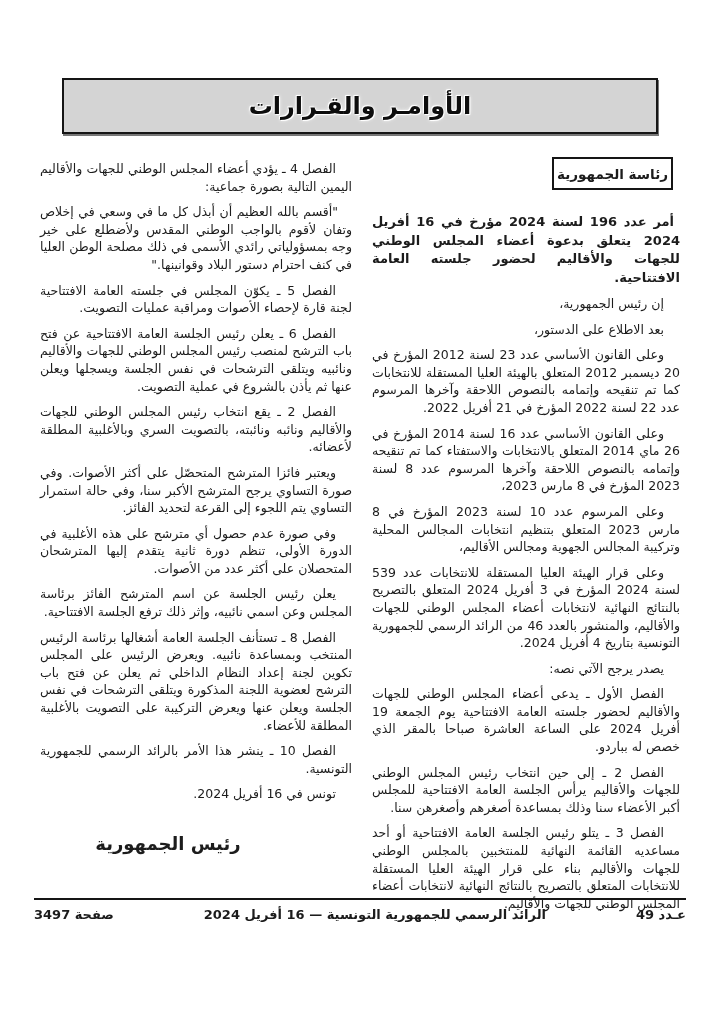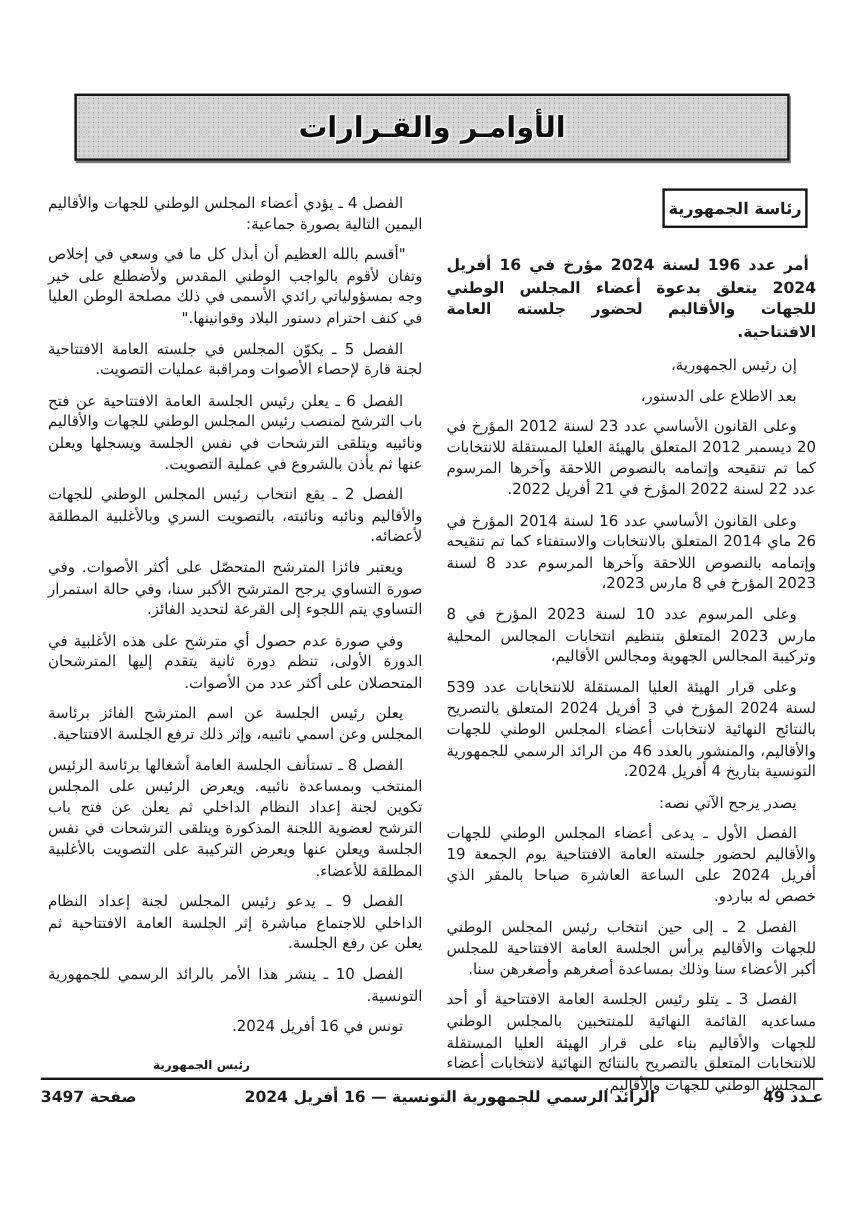--- a/index.html
+++ b/index.html
@@ -36,22 +36,22 @@
     position:absolute;font-size:12.5px;line-height:17.6px;
     text-align:justify;text-justify:inter-word;
   }
   .col-right{top:213px;left:372px;width:308px;}
   .col-left{top:160px;left:40px;width:312px;}
   .para{margin:0 0 8px 0;text-indent:16px;}
   .para.title{font-weight:bold;font-size:13px;line-height:18.5px;text-indent:6px;}
   .para.quote{text-indent:14px;}
   .para .article-label{font-weight:normal;margin-top:40px;}
   .signature{
-    width:62%;margin:14px auto 0 10%;
-    text-align:center;font-weight:bold;font-size:10px;line-height:21px;
+    width:62%;margin:30px auto 0 10%;
+    text-align:center;font-weight:bold;font-size:18px;line-height:21px;
   }
   
   .footer-rule{position:absolute;top:898px;left:34px;width:652px;height:2px;background:#151515;}
   .footer{
     position:absolute;top:907px;left:34px;width:652px;
     display:flex;justify-content:space-between;align-items:baseline;
     font-weight:bold;font-size:13px;
   }
   .footer .center{flex:1;text-align:center;}
   .footer .side{white-space:nowrap;}
@@ -87,21 +87,20 @@
     <div>
         <p class="para article"><strong class="article-label">الفصل 4 </strong>ـ يؤدي أعضاء المجلس الوطني للجهات والأقاليم اليمين التالية بصورة جماعية:</p>
         <p class="para quote">"أقسم بالله العظيم أن أبذل كل ما في وسعي في إخلاص وتفان لأقوم بالواجب الوطني المقدس ولأضطلع على خير وجه بمسؤولياتي رائدي الأسمى في ذلك مصلحة الوطن العليا في كنف احترام دستور البلاد وقوانينها."</p>
         <p class="para article"><strong class="article-label">الفصل 5 </strong>ـ يكوّن المجلس في جلسته العامة الافتتاحية لجنة قارة لإحصاء الأصوات ومراقبة عمليات التصويت.</p>
         <p class="para article"><strong class="article-label">الفصل 6 </strong>ـ يعلن رئيس الجلسة العامة الافتتاحية عن فتح باب الترشح لمنصب رئيس المجلس الوطني للجهات والأقاليم ونائبيه ويتلقى الترشحات في نفس الجلسة ويسجلها ويعلن عنها ثم يأذن بالشروع في عملية التصويت.</p>
         <p class="para article"><strong class="article-label">الفصل 2 </strong>ـ يقع انتخاب رئيس المجلس الوطني للجهات والأقاليم ونائبه ونائبته، بالتصويت السري وبالأغلبية المطلقة لأعضائه.</p>
         <p class="para plain">ويعتبر فائزا المترشح المتحصّل على أكثر الأصوات. وفي صورة التساوي يرجح المترشح الأكبر سنا، وفي حالة استمرار التساوي يتم اللجوء إلى القرعة لتحديد الفائز.</p>
         <p class="para plain">وفي صورة عدم حصول أي مترشح على هذه الأغلبية في الدورة الأولى، تنظم دورة ثانية يتقدم إليها المترشحان المتحصلان على أكثر عدد من الأصوات.</p>
         <p class="para plain">يعلن رئيس الجلسة عن اسم المترشح الفائز برئاسة المجلس وعن اسمي نائبيه، وإثر ذلك ترفع الجلسة الافتتاحية.</p>
         <p class="para article"><strong class="article-label">الفصل 8 </strong>ـ تستأنف الجلسة العامة أشغالها برئاسة الرئيس المنتخب وبمساعدة نائبيه. ويعرض الرئيس على المجلس تكوين لجنة إعداد النظام الداخلي ثم يعلن عن فتح باب الترشح لعضوية اللجنة المذكورة ويتلقى الترشحات في نفس الجلسة ويعلن عنها ويعرض التركيبة على التصويت بالأغلبية المطلقة للأعضاء.</p>
-        <p class="para article"><strong class="article-label">الفصل 9 </strong>ـ يدعو رئيس المجلس لجنة إعداد النظام الداخلي للاجتماع مباشرة إثر الجلسة العامة الافتتاحية ثم يعلن عن رفع الجلسة.</p>
         <p class="para article"><strong class="article-label">الفصل 10 </strong>ـ ينشر هذا الأمر بالرائد الرسمي للجمهورية التونسية.</p>
         <p class="para plain">تونس في 16 أفريل 2024.</p>
       </div>
     <div class="signature">
       <div>رئيس الجمهورية</div>
     </div>
   </div>
 
   <div class="footer-rule"></div>
   <div class="footer">

